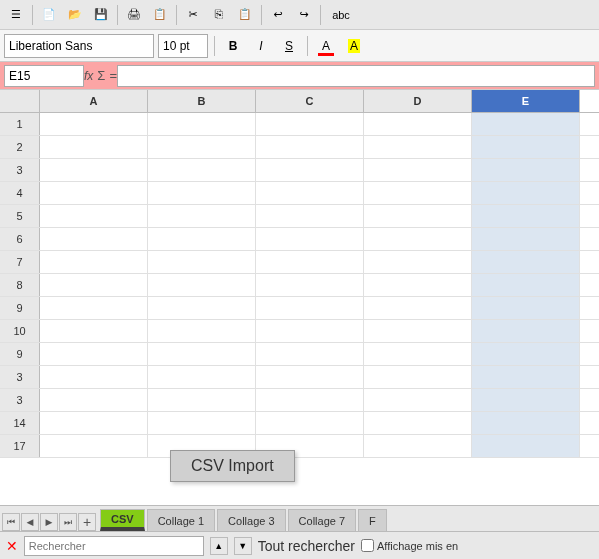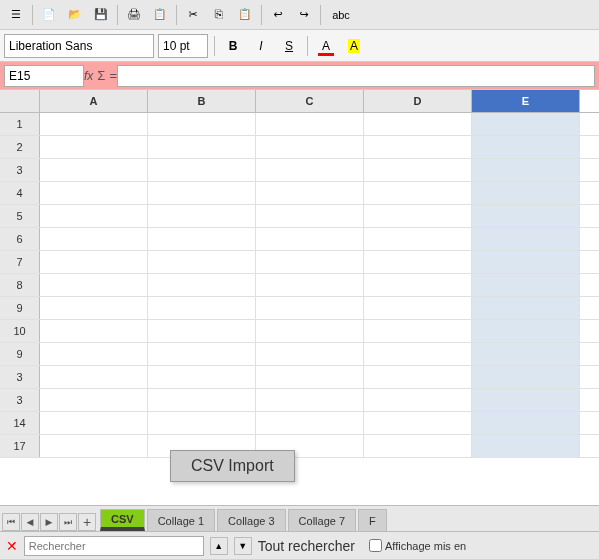--- a/index.html
+++ b/index.html
@@ -275,21 +275,20 @@
     .status-label {
       font-size: 14px;
       color: #333;
     }
     .status-checkbox {
       font-size: 11px;
       color: #333;
       display: flex;
       align-items: center;
       gap: 3px;
-      margin-left: 8px;
     }
   </style>
 </head>
 <body>
 
 <div class="toolbar-top">
   <div class="toolbar-btn">☰</div>
   <div class="toolbar-separator"></div>
   <div class="toolbar-btn">📄</div>
   <div class="toolbar-btn">📂</div>

